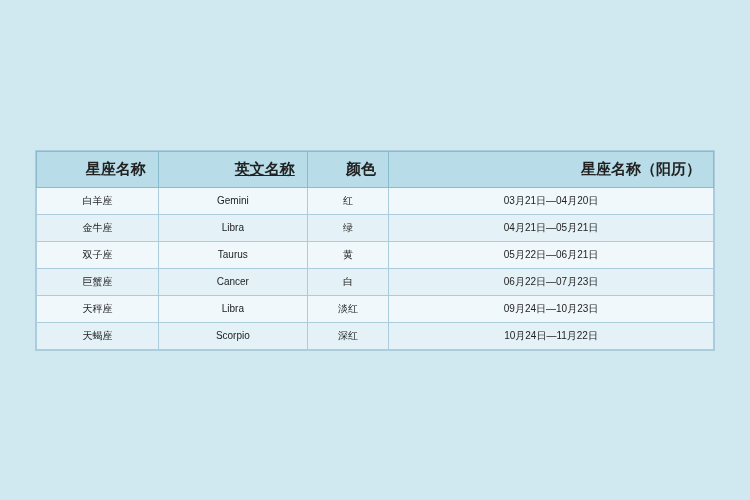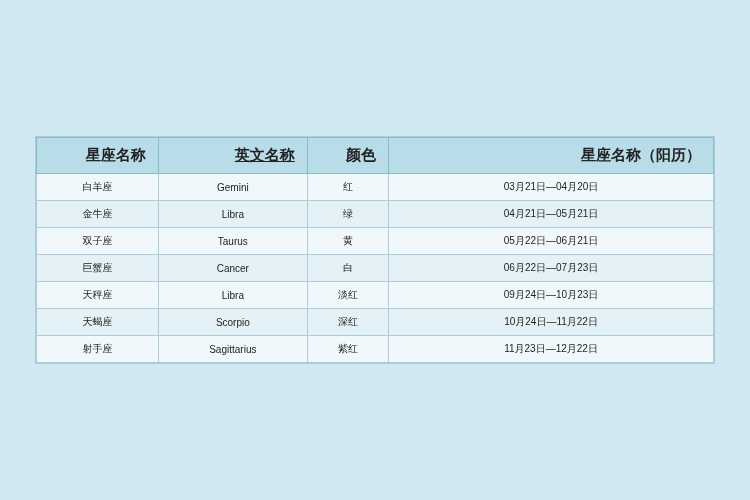--- a/index.html
+++ b/index.html
@@ -106,21 +106,15 @@
           <td>Libra</td>
           <td>淡红</td>
           <td>09月24日—10月23日</td>
         </tr>
         <tr>
           <td>天蝎座</td>
           <td>Scorpio</td>
           <td>深红</td>
           <td>10月24日—11月22日</td>
         </tr>
-        <tr>
-          <td>射手座</td>
-          <td>Sagittarius</td>
-          <td>紫红</td>
-          <td>11月23日—12月22日</td>
-        </tr>
       </tbody>
   </table>
 </div>
 
 </body></html>

